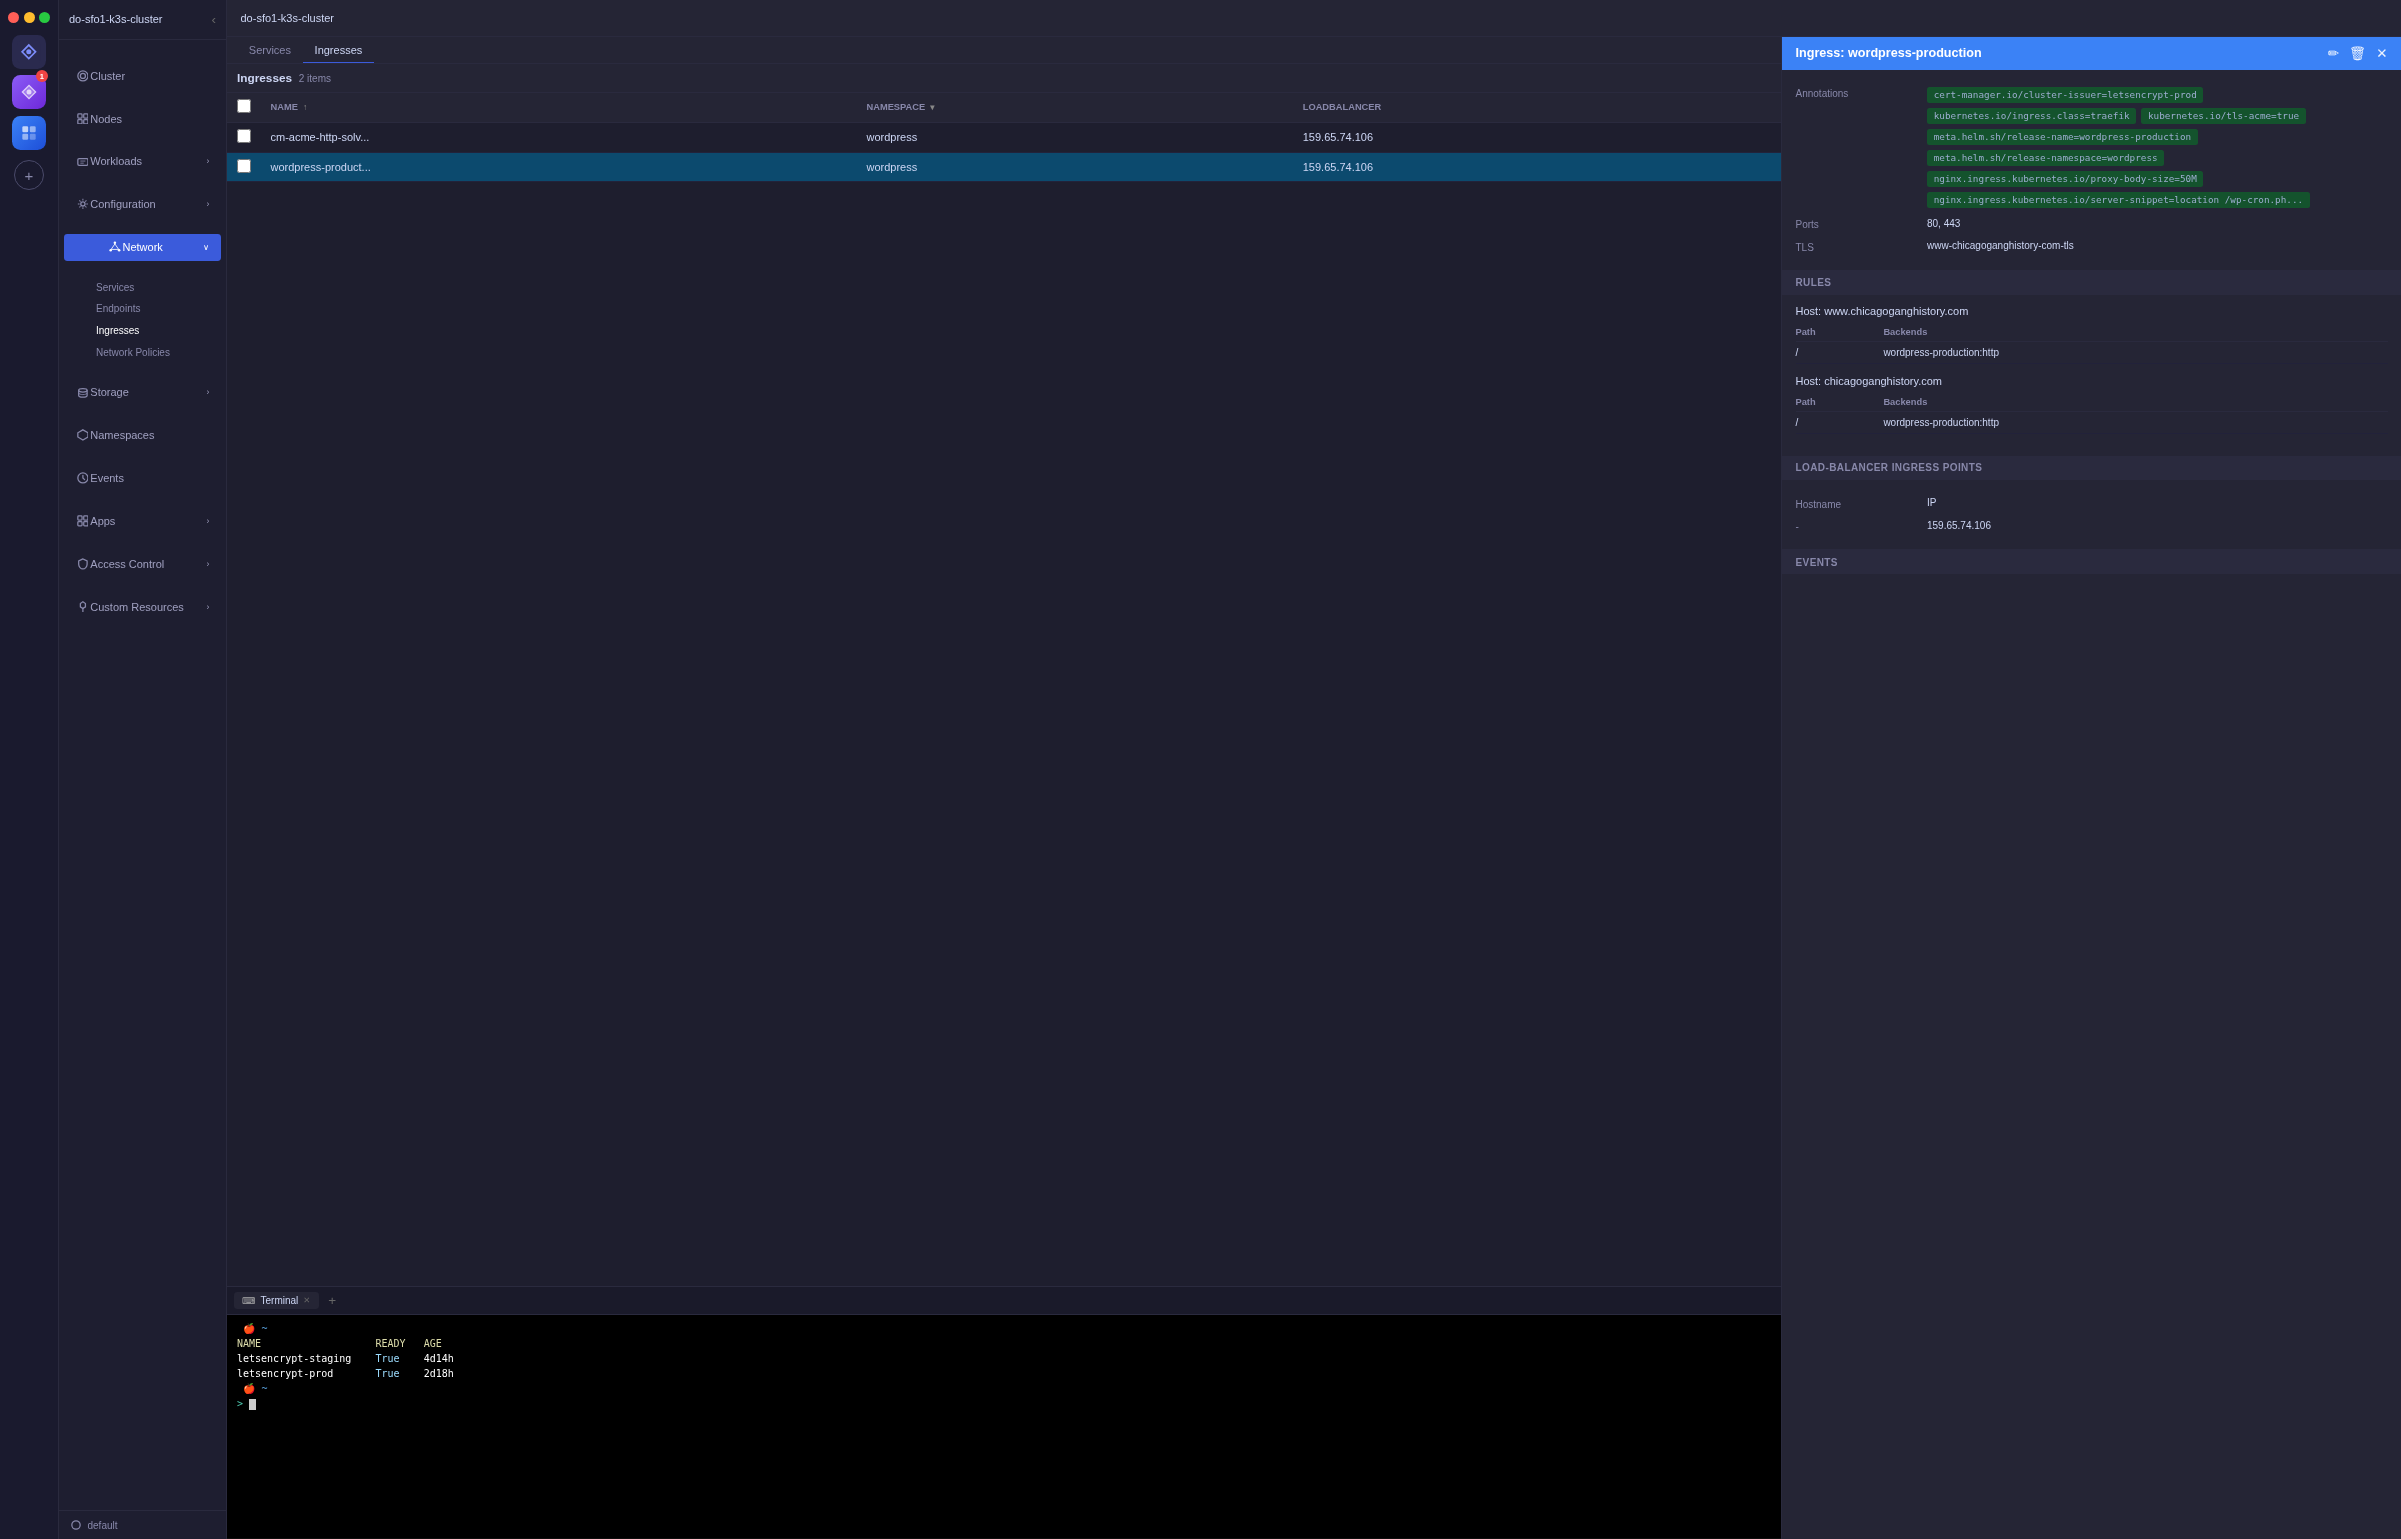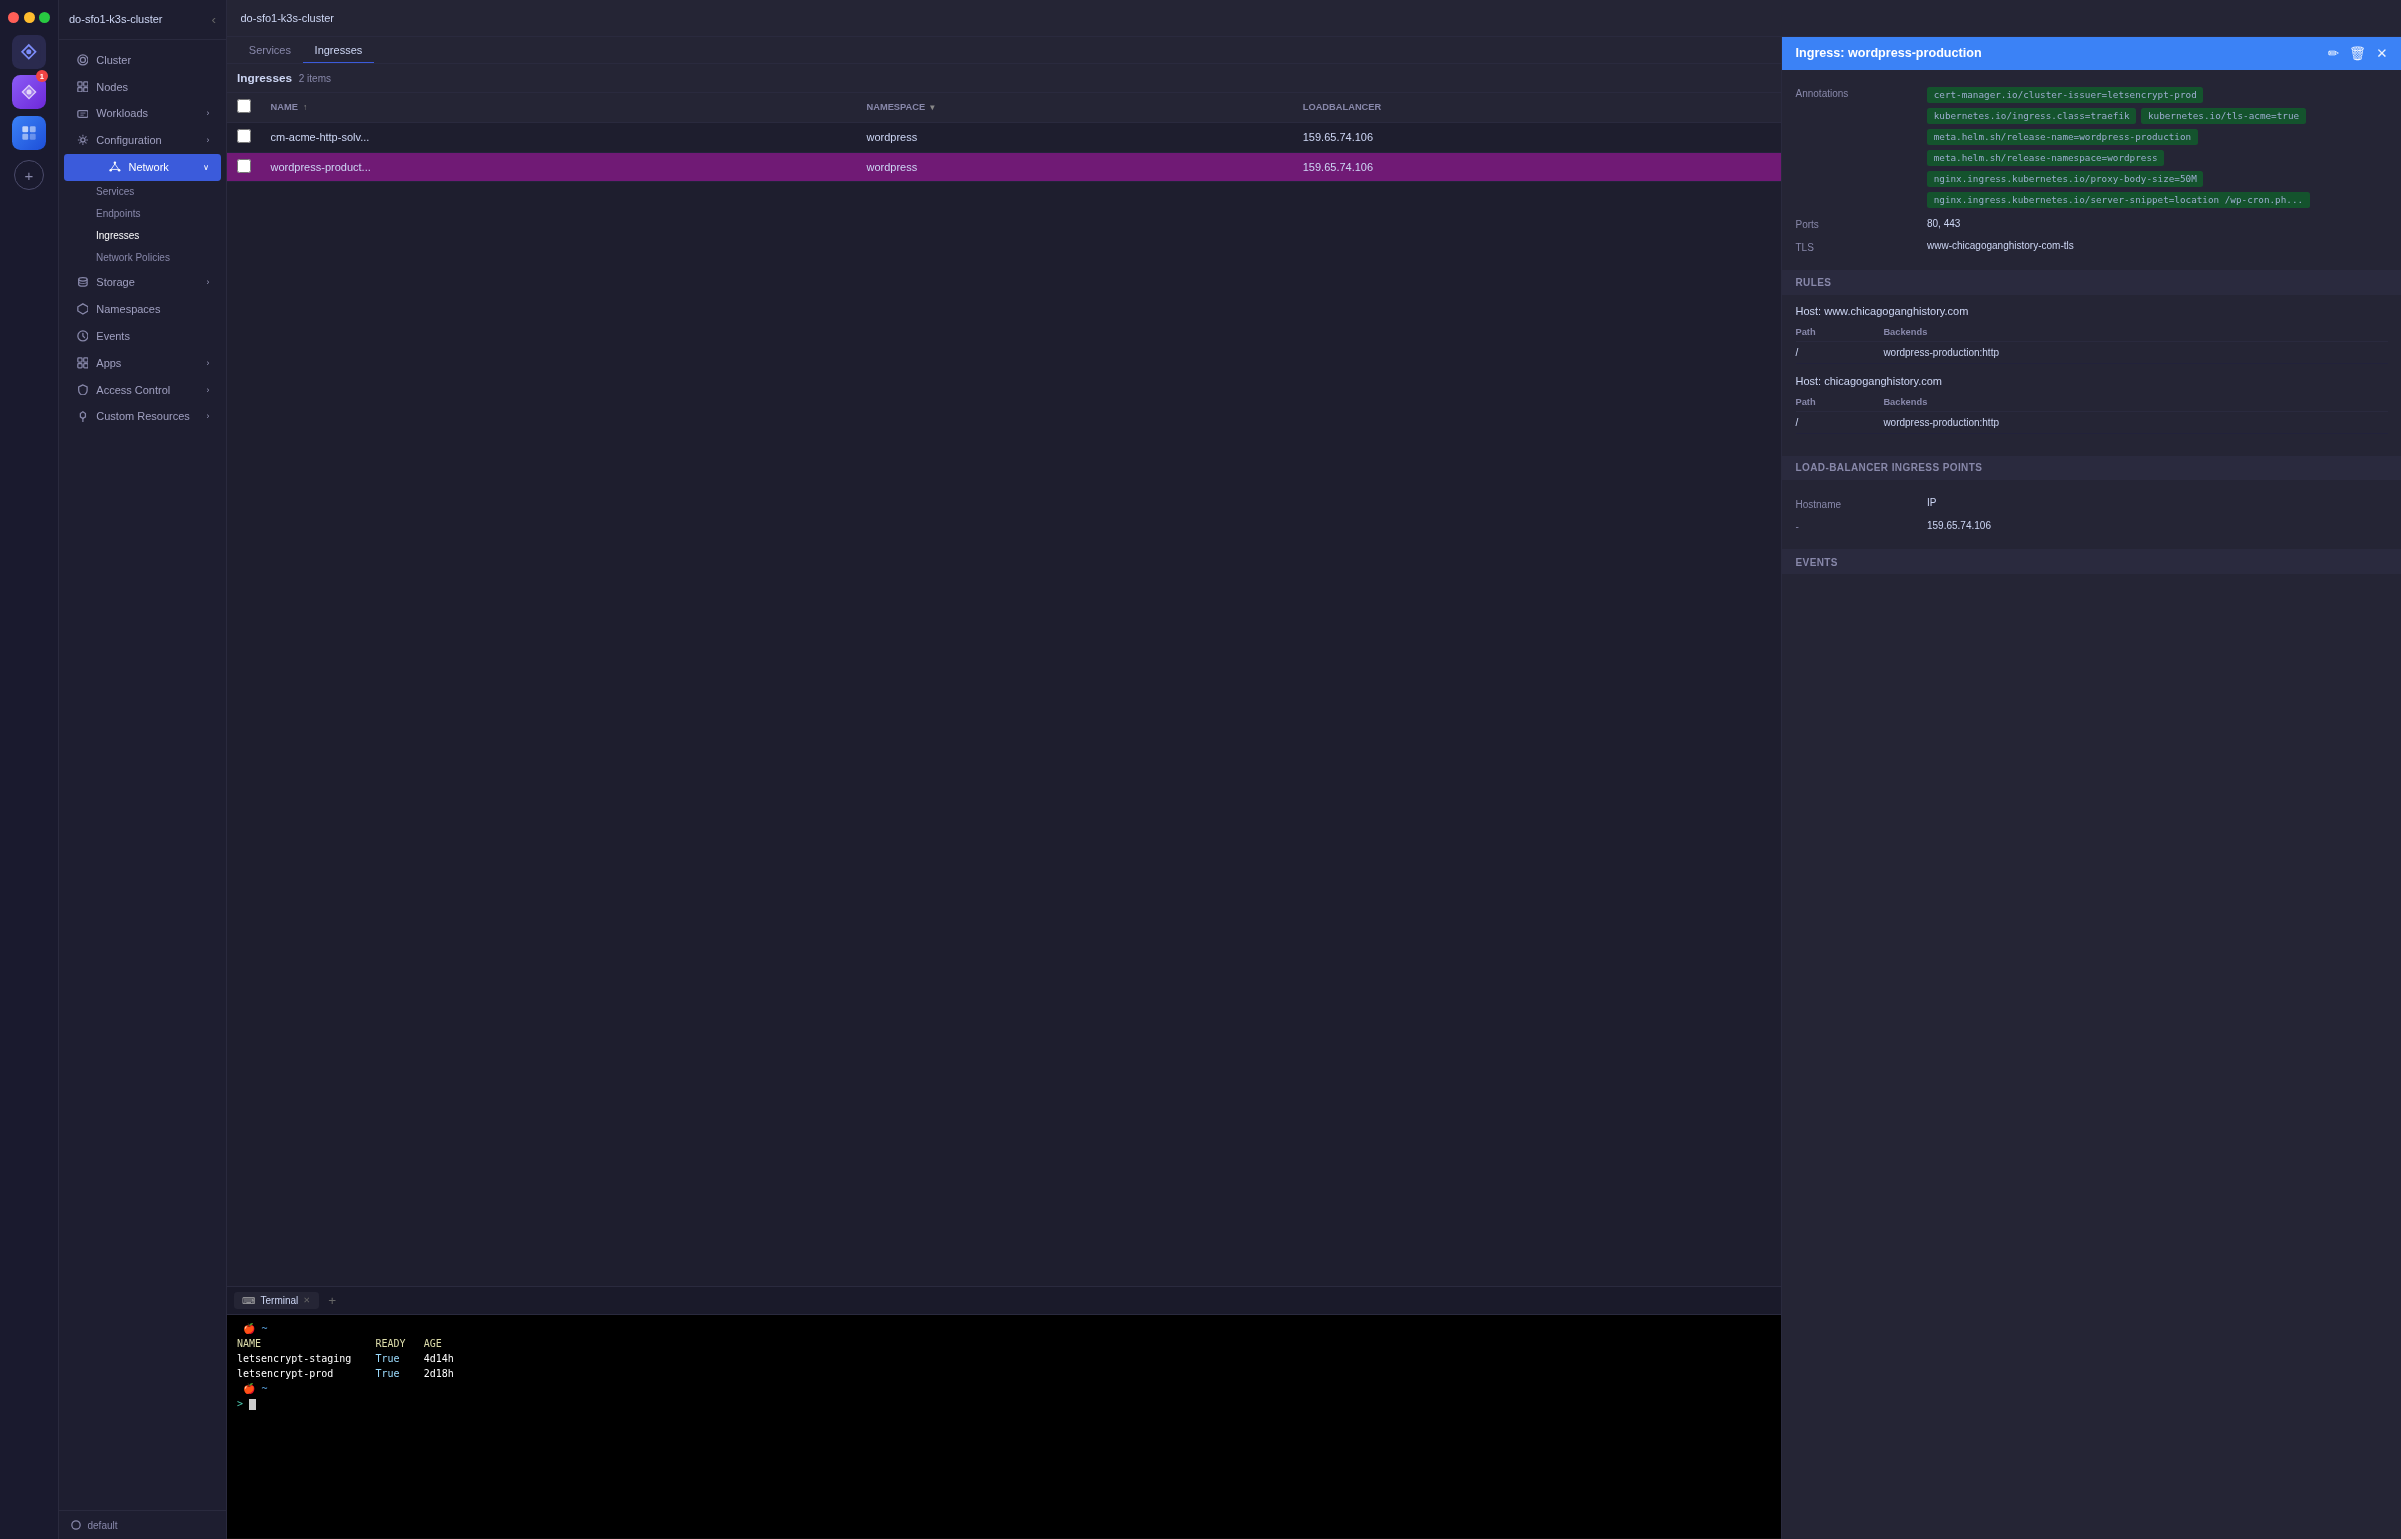--- a/index.html
+++ b/index.html
@@ -17,21 +17,21 @@
     .dock-icon.purple { background: linear-gradient(135deg, #8b5cf6, #6d28d9); border-radius: 8.4px; }
     .dock-icon.blue { background: linear-gradient(135deg, #3b82f6, #1d4ed8); border-radius: 8.4px; }
     .dock-add { width: 30px; height: 30px; border-radius: 50%; border: 1.7px solid #4a4a6a; display: flex; align-items: center; justify-content: center; cursor: pointer; color: #8888aa; font-size: 15px; margin-top: 6.7px; }
 
     
     .sidebar { width: 168px; background: #1e1e30; display: flex; flex-direction: column; border-right: 0.8px solid #2a2a3e; }
     .sidebar-header { display: flex; align-items: center; justify-content: space-between; padding: 11.8px 10px; border-bottom: 0.8px solid #2a2a3e; }
     .sidebar-cluster-name { font-size: 11px; color: #cdd6f4; font-weight: 500; }
     .sidebar-collapse { color: #666; cursor: pointer; font-size: 13.5px; }
     .sidebar-nav { flex: 1; overflow-y: auto; padding: 6.7px 0; }
-    .sidebar-item { display: flex; align-items: center; padding: 6.7px 11.8px; cursor: pointer; color: #a0a0c0; font-size: 11px; border-radius: 3.4px; margin: 0 5px; gap: 7px; }
+    .sidebar-item { display: flex; align-items: center; padding: 6.7px 11.8px; cursor: pointer; color: #a0a0c0; font-size: 11px; border-radius: 3.4px; margin: 16px 5px; gap: 1px; }
     .sidebar-item.active { background: #3b5bdb; color: white; padding-left: 44px; }
     .sidebar-item .icon { width: 13.5px; height: 13.5px; display: flex; align-items: center; justify-content: center; flex-shrink: 0; }
     .sidebar-item .chevron { margin-left: auto; font-size: 8.4px; }
     .sidebar-sub { padding-left: 0; }
     .sidebar-sub-item { display: flex; align-items: center; padding: 5px 11.8px 5px 32px; cursor: pointer; color: #8888aa; font-size: 10px; border-radius: 3.4px; margin: 0.8px 5px; }
     .sidebar-sub-item.active-selected { color: #ffffff; font-weight: 500; }
     .sidebar-footer { padding: 8.4px 11.8px; border-top: 0.8px solid #2a2a3e; display: flex; align-items: center; gap: 6.7px; color: #8888aa; font-size: 10px; }
 
     
     .main { flex: 1; display: flex; flex-direction: column; background: #1e1e2e; overflow: hidden; }
@@ -39,21 +39,21 @@
     .breadcrumb { color: #cdd6f4; font-size: 11px; font-weight: 500; }
     .tab-bar { display: flex; align-items: center; padding: 0 10px; border-bottom: 0.8px solid #2a2a3e; background: #252535; }
     .tab { padding: 6.7px 11.8px; cursor: pointer; color: #8888aa; font-size: 11px; border-bottom: 1.7px solid transparent; }
     .tab.active { color: #cdd6f4; border-bottom-color: #3b5bdb; }
     .table-section { flex: 1; overflow-y: auto; min-height: 0; }
 
     
     .resource-table { width: 100%; border-collapse: collapse; }
     .resource-table th { padding: 6.7px 10px; text-align: left; color: #8888aa; font-size: 9.3px; font-weight: 600; text-transform: uppercase; border-bottom: 0.8px solid #2a2a3e; background: #252535; }
     .resource-table td { padding: 6.7px 10px; border-bottom: 0.8px solid #22223a; color: #cdd6f4; font-size: 11px; }
-    .resource-table tr.selected td { background: #701a75; }
+    .resource-table tr.selected td { background: #0c4a6e; }
     .resource-table .checkbox { width: 13.5px; height: 13.5px; border: 0.8px solid #555; border-radius: 2.5px; background: transparent; cursor: pointer; }
     .count-badge { color: #8888aa; font-size: 10px; margin-left: 6.7px; }
     .table-header-row { display: flex; align-items: center; padding: 6.7px 10px; background: #252535; border-bottom: 0.8px solid #2a2a3e; }
     .table-title { font-size: 11.8px; font-weight: 600; color: #cdd6f4; }
 
     
     .terminal-section { height: 253px; background: #0d0d0d; border-top: 0.8px solid #2a2a3e; flex-shrink: 0; }
     .terminal-tab-bar { display: flex; align-items: center; padding: 3.4px 6.7px; background: #1a1a2a; border-bottom: 0.8px solid #2a2a3e; gap: 3.4px; }
     .terminal-tab { display: flex; align-items: center; gap: 5px; padding: 3.4px 8.4px; background: #252535; border-radius: 3.4px; color: #cdd6f4; font-size: 10px; cursor: pointer; }
     .terminal-tab .close { color: #666; font-size: 8.4px; cursor: pointer; }

